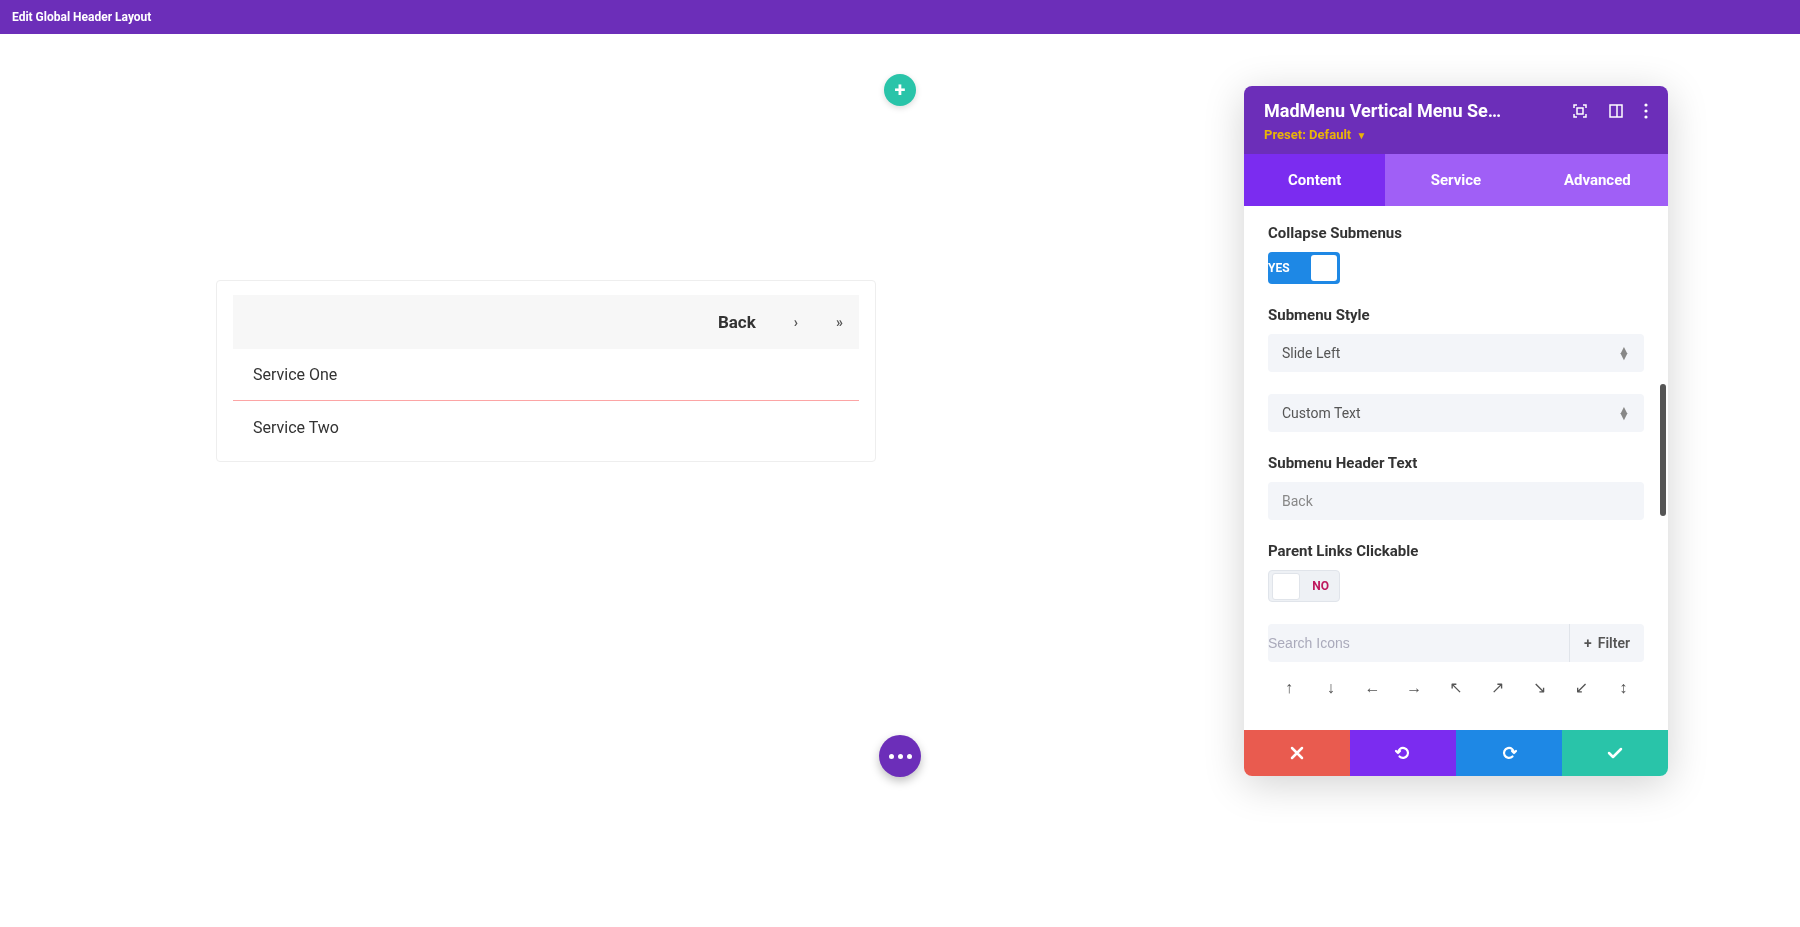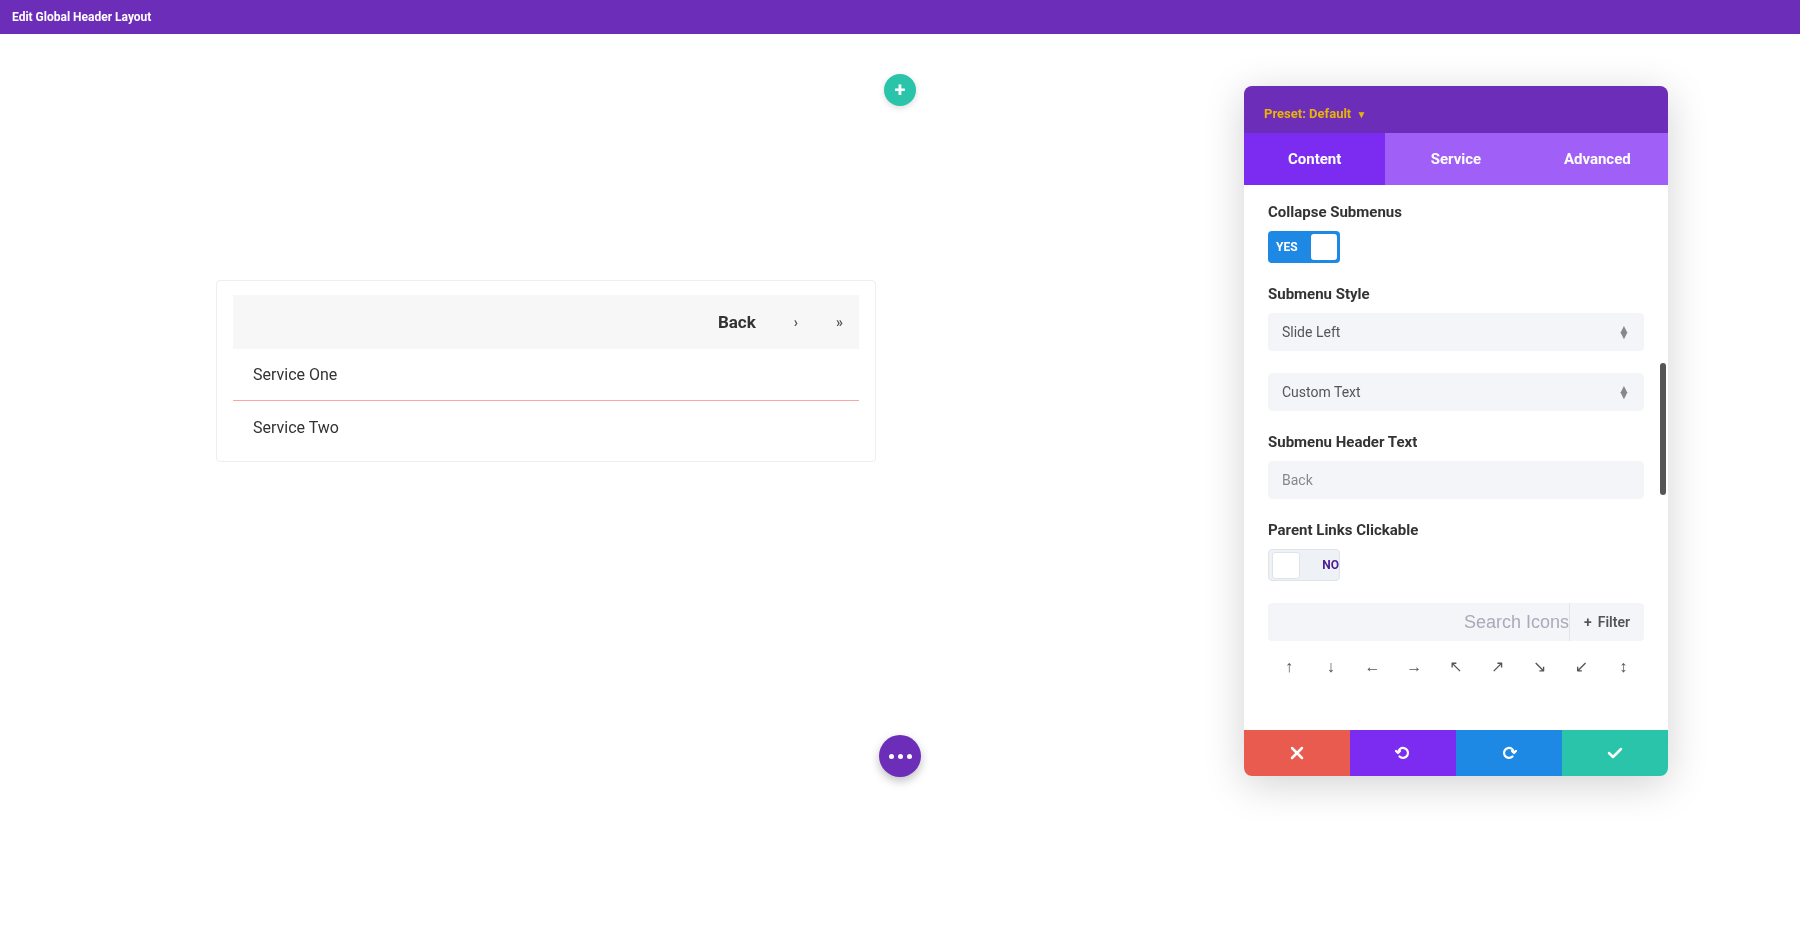--- a/index.html
+++ b/index.html
@@ -37,31 +37,31 @@
 .panel-tab:not(.active) { background: #a05ff6; }
 
 .panel-body { flex: 1; overflow-y: auto; padding: 18px 24px 8px; position: relative; }
 .panel-body::-webkit-scrollbar { width: 6px; }
 .panel-scroll-ind { position: absolute; right: 2px; top: 178px; width: 6px; height: 132px; background: #555; border-radius: 3px; }
 
 .field { margin-bottom: 22px; }
 .field-label { font-weight: 700; color: #333; font-size: 15px; margin-bottom: 10px; display: flex; align-items: center; justify-content: space-between; }
 
 .toggle { width: 72px; height: 32px; border-radius: 4px; display: flex; align-items: center; cursor: pointer; font-weight: 700; font-size: 12px; }
-.toggle.on { background: #1e88e5; color: #fff; padding-left: 8px; justify-content: flex-start; position: relative; }
+.toggle.on { background: #1e88e5; color: #fff; padding-left: 0; justify-content: flex-start; position: relative; }
 .toggle.on::after { content: ""; position: absolute; right: 3px; top: 3px; width: 26px; height: 26px; background: #fff; border-radius: 3px; }
-.toggle.off { background: #eef1f5; color: #4c1d95; justify-content: flex-end; position: relative; border: 1px solid #e0e4ea; }
+.toggle.off { background: #eef1f5; color: #be185d; padding-right: 10px; justify-content: flex-end; position: relative; border: 1px solid #e0e4ea; }
 .toggle.off::before { content: ""; position: absolute; left: 3px; top: 2px; width: 26px; height: 25px; background: #fff; border-radius: 3px; border: 1px solid #e0e4ea; }
 
 .select-box, .text-box { width: 100%; background: #f3f5f9; border-radius: 4px; height: 38px; display: flex; align-items: center; padding: 0 14px; color: #555; font-size: 14px; cursor: pointer; position: relative; }
 .select-box .sel-caret { position: absolute; right: 14px; color: #888; font-size: 12px; display: flex; flex-direction: column; line-height: 6px; }
 .text-box { color: #888; }
 
 .icon-search-row { display: flex; gap: 0; background: #f3f5f9; border-radius: 4px; height: 38px; align-items: center; }
-.icon-search-row input { flex: 1; background: transparent; border: none; outline: none; text-align: right; font-size: 18px; color: #888; }
+.icon-search-row input { flex: 1; background: transparent; border: none; outline: none; text-align: left; font-size: 14px; color: #888; }
 .icon-search-row input::placeholder { color: #aab; }
 .filter-btn { display: flex; align-items: center; gap: 6px; padding: 0 14px; height: 100%; border-left: 1px solid #e0e4ea; color: #555; font-weight: 600; font-size: 14px; cursor: pointer; }
 
 .icon-grid { display: flex; gap: 0; margin-top: 10px; }
 .icon-cell { flex: 1; height: 30px; display: flex; align-items: center; justify-content: center; color: #555; font-size: 16px; cursor: pointer; }
 
 .responsive-icon svg { width: 16px; height: 16px; }
 
 .panel-footer { display: flex; height: 46px; }
 .panel-footer .fbtn { flex: 1; display: flex; align-items: center; justify-content: center; color: #fff; cursor: pointer; font-size: 18px; }
@@ -101,20 +101,44 @@
   <div class="fab">
     <div class="fab-dots">
         <span></span>
         <span></span>
         <span></span>
       </div>
   </div>
 
   <div class="settings-panel">
     <div class="panel-header">
+      <div class="panel-header-row">
+        <div class="panel-title">MadMenu Vertical Menu Se…</div>
+        <div class="panel-header-icons">
+          <span class="hicon">
+            <svg width="16" height="16" viewBox="0 0 16 16" fill="none" stroke="white" stroke-width="1.5">
+                <rect x="5" y="5" width="6" height="6"></rect>
+                <path d="M2 5V2h3M14 5V2h-3M2 11v3h3M14 11v3h-3"></path>
+              </svg>
+          </span>
+          <span class="hicon">
+            <svg width="16" height="16" viewBox="0 0 16 16" fill="none" stroke="white" stroke-width="1.5">
+                <rect x="2" y="2" width="12" height="12"></rect>
+                <line x1="9" y1="2" x2="9" y2="14"></line>
+              </svg>
+          </span>
+          <span class="hicon">
+            <svg width="4" height="16" viewBox="0 0 4 16" fill="white">
+                <circle cx="2" cy="2" r="1.6"></circle>
+                <circle cx="2" cy="8" r="1.6"></circle>
+                <circle cx="2" cy="14" r="1.6"></circle>
+              </svg>
+          </span>
+        </div>
+      </div>
       <div class="panel-preset">
         <span>Preset:</span>
         <span>Default</span>
         <span class="caret">▼</span>
       </div>
     </div>
 
     <div class="panel-tabs">
       <div class="panel-tab active">Content</div>
       <div class="panel-tab">Service</div>

